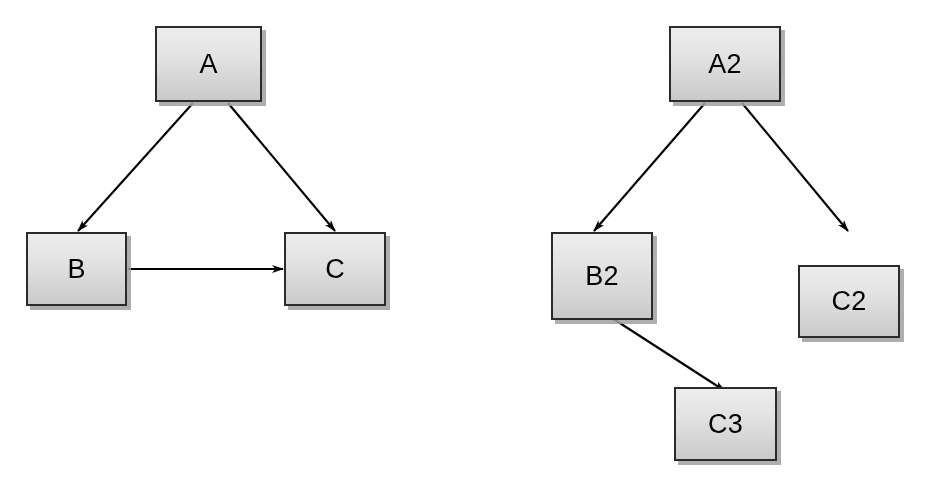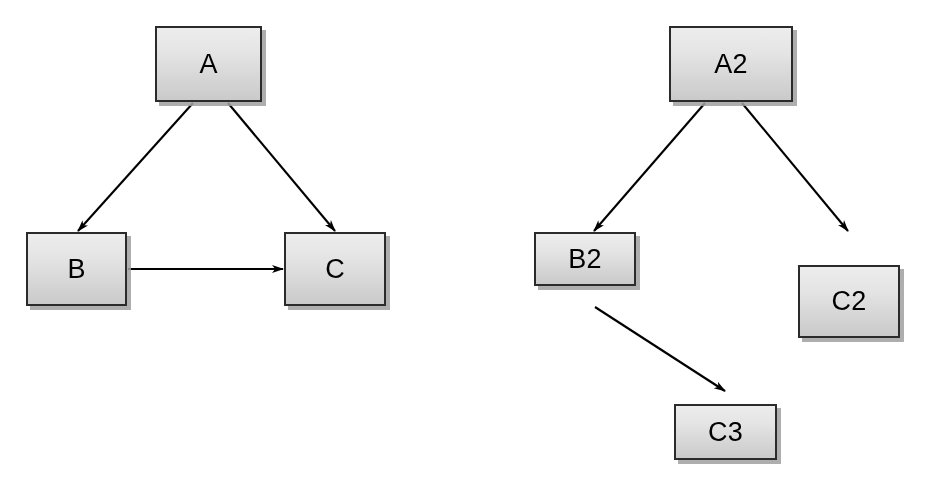--- a/index.html
+++ b/index.html
@@ -69,29 +69,29 @@
   </div>
 
   <div class="node" style="left:26px; top:232px; width:101px; height:74px;">
     <span class="node-label">B</span>
   </div>
 
   <div class="node" style="left:284px; top:232px; width:102px; height:74px;">
     <span class="node-label">C</span>
   </div>
 
-  <div class="node" style="left:669px; top:26px; width:124px; height:76px;">
+  <div class="node" style="left:669px; top:26px; width:112px; height:76px;">
     <span class="node-label">A2</span>
   </div>
 
-  <div class="node" style="left:534px; top:232px; width:102px; height:54px;">
+  <div class="node" style="left:551px; top:232px; width:102px; height:88px;">
     <span class="node-label">B2</span>
   </div>
 
   <div class="node" style="left:798px; top:232px; width:102px; height:73px;margin-top:33px;">
     <span class="node-label">C2</span>
   </div>
 
-  <div class="node" style="left:674px; top:404px; width:103px; height:56px;">
+  <div class="node" style="left:674px; top:387px; width:103px; height:74px;">
     <span class="node-label">C3</span>
   </div>
 
 </div>
 
 </body></html>

